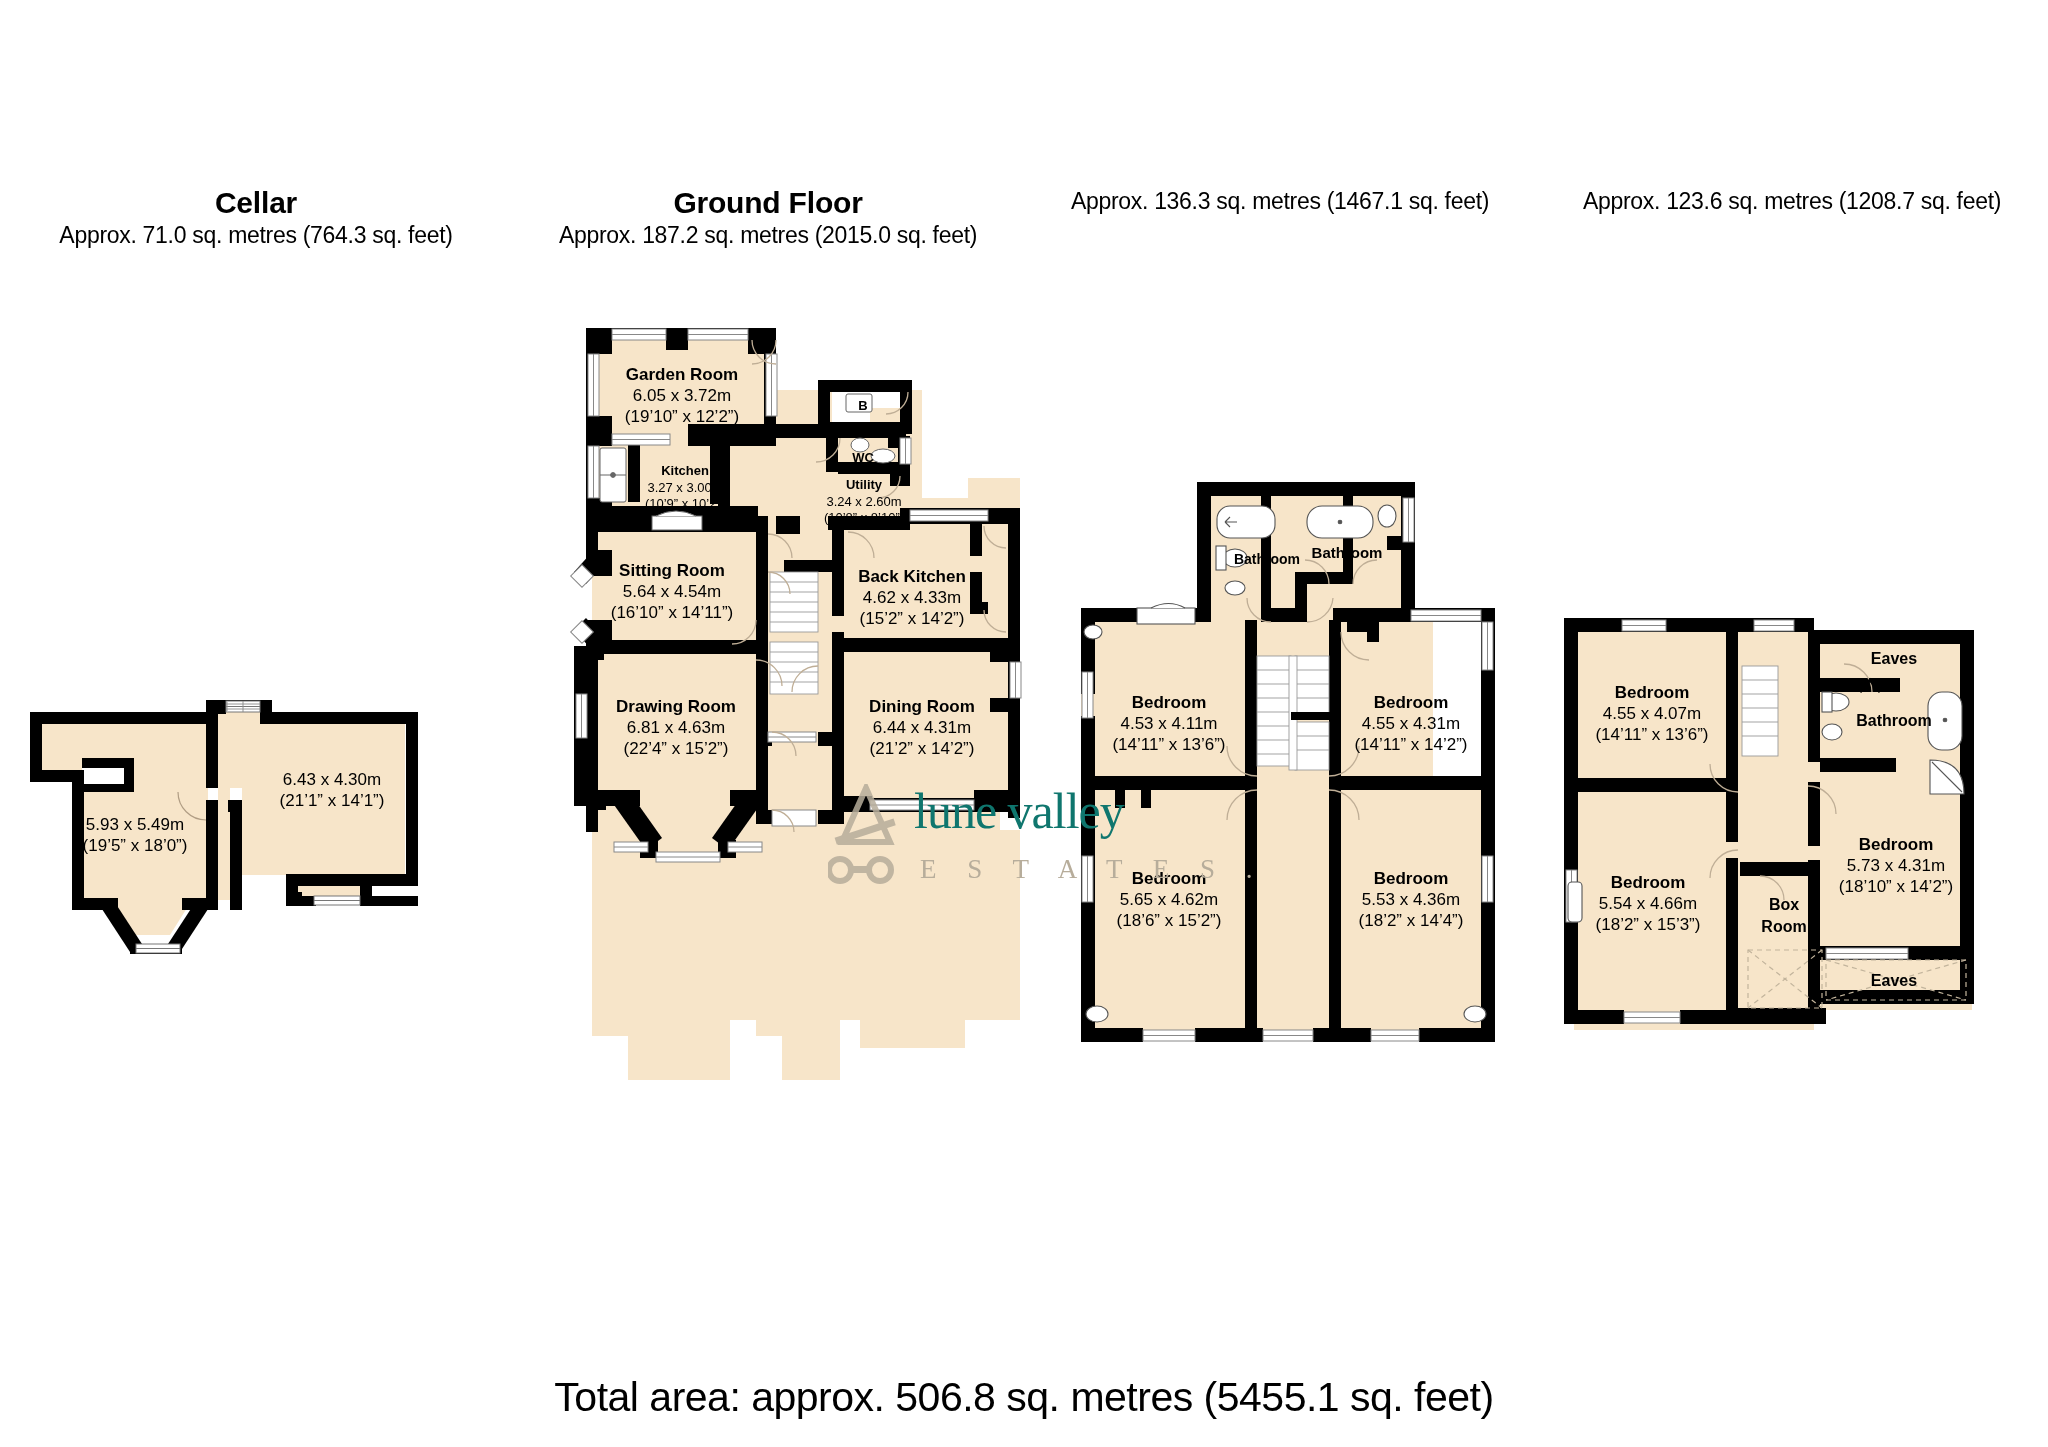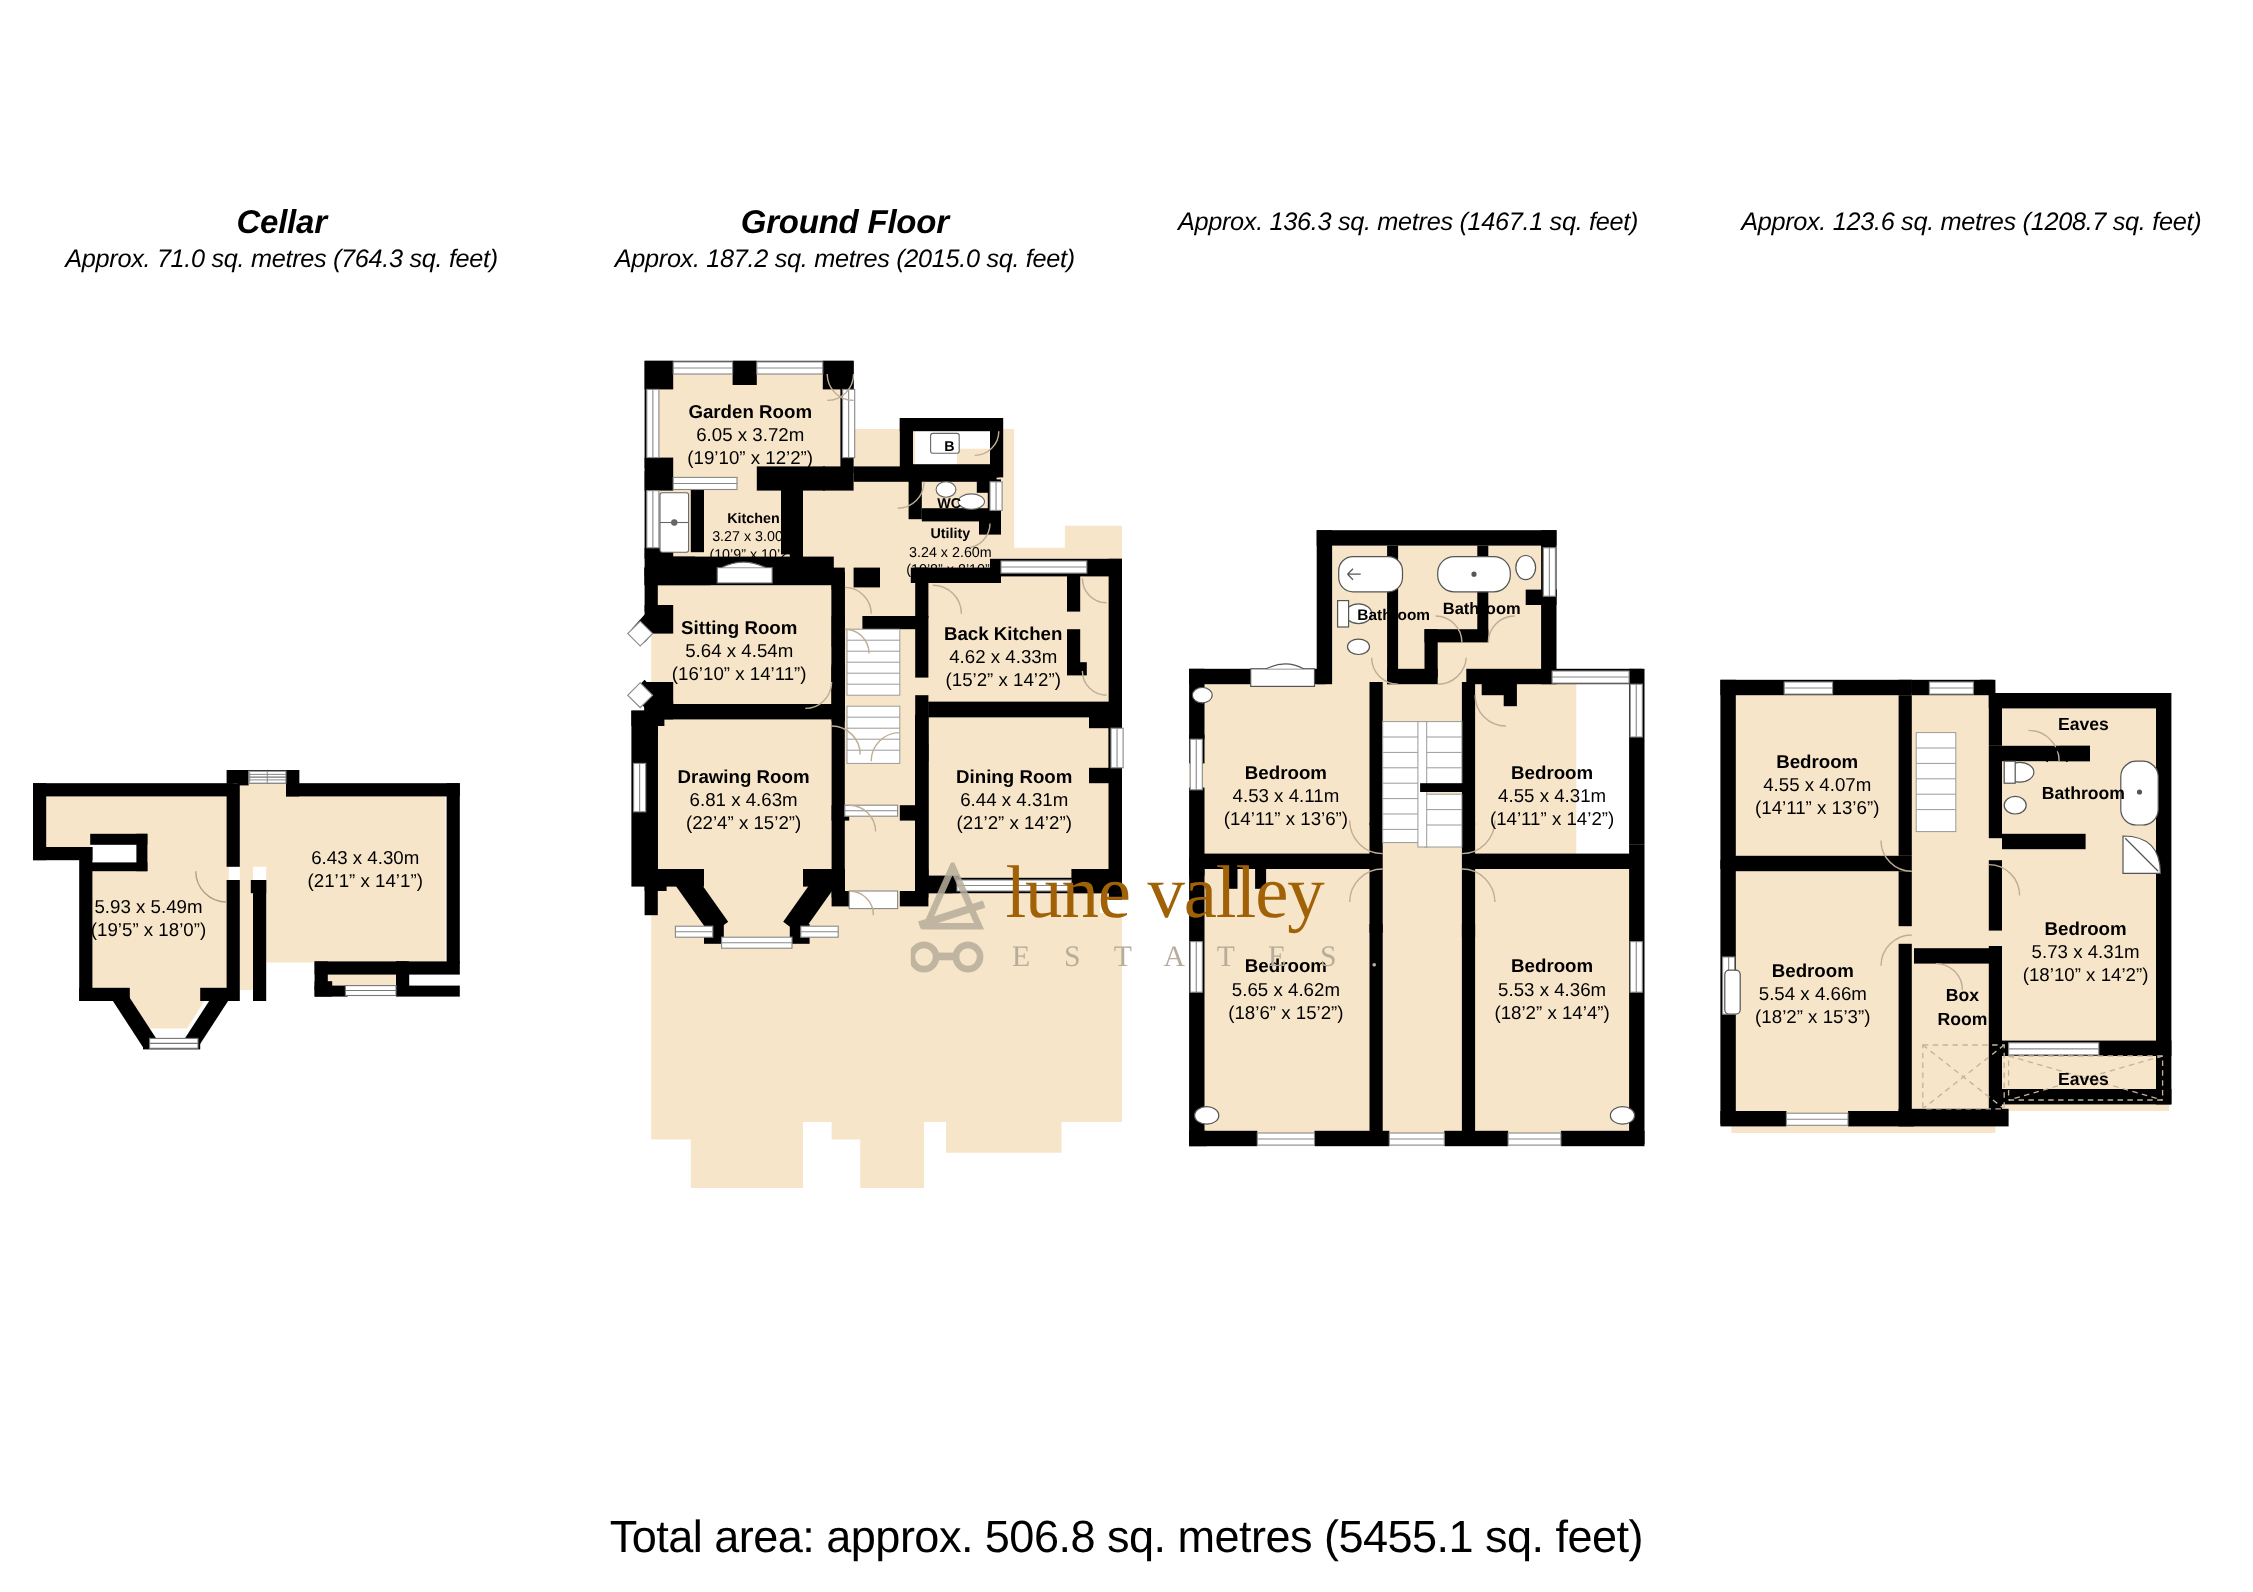--- a/index.html
+++ b/index.html
@@ -23,21 +23,20 @@
   }
 
   
   .headers {
     position: absolute;
     top: 186px;
     left: 0;
     width: 2048px;
     height: 70px;
     display: flex;
-    font-style: italic;
   }
   .hdr-col {
     flex: 1 1 0;
     text-align: center;
   }
   .hdr-title {
     font-size: 30px;
     font-weight: bold;
     letter-spacing: -0.2px;
     line-height: 34px;
@@ -81,22 +80,22 @@
     top: 778px;
     width: 470px;
     height: 120px;
     pointer-events: none;
   }
   .wm-word {
     position: absolute;
     left: 86px;
     top: -4px;
     font-family: "Liberation Serif", serif;
-    font-size: 68px;
-    color: #a16207;
+    font-size: 50px;
+    color: #0f766e;
     letter-spacing: -1px;
     line-height: 74px;
   }
   .wm-sub {
     position: absolute;
     left: 92px;
     top: 76px;
     font-family: "Liberation Serif", serif;
     font-size: 27px;
     color: #b7ad9b;

